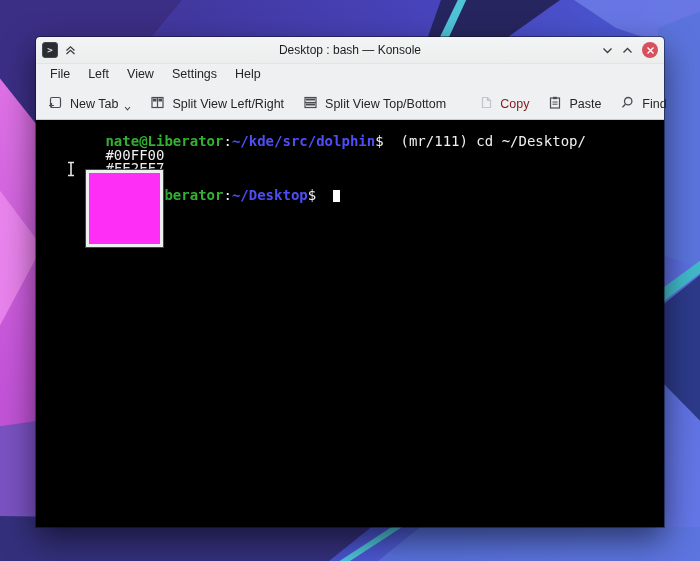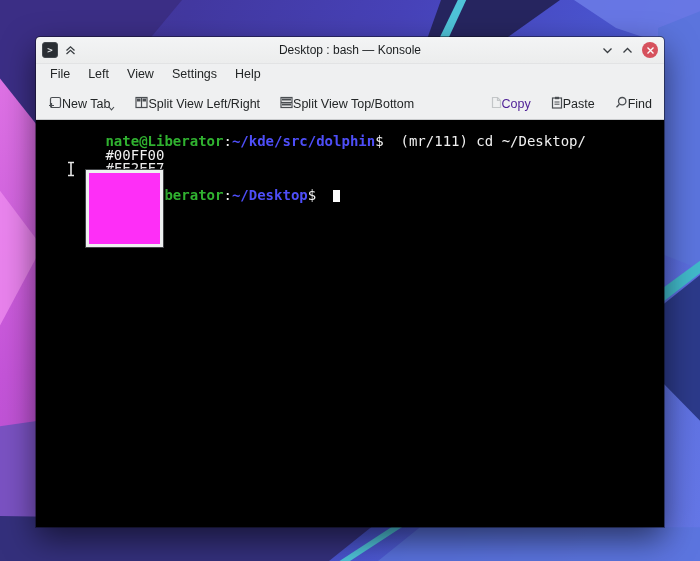--- a/index.html
+++ b/index.html
@@ -43,24 +43,24 @@
   .deco-icon{display:flex;align-items:center;justify-content:center;}
   .close-btn{width:16px;height:16px;border-radius:50%;background:#d6515d;
              display:flex;align-items:center;justify-content:center;}
 
   .menubar{height:24px;flex:0 0 24px;background:#eff0f1;display:flex;align-items:flex-start;
            padding-left:5px;font-size:12.5px;color:#232627;}
   .menu-item{padding:3px 9px;border-radius:3px;}
 
   .toolbar{height:31px;flex:0 0 31px;background:#eff0f1;display:flex;align-items:center;
            padding:0 9px;font-size:12.5px;color:#232627;gap:14px;border-bottom:1px solid #c9cbcd;}
-  .tool-btn{display:flex;align-items:center;gap:0;padding:3px 3px;border-radius:3px;white-space:nowrap;}
+  .tool-btn{display:flex;align-items:center;gap:8px;padding:3px 3px;border-radius:3px;white-space:nowrap;}
   .tool-btn svg{flex:0 0 auto;}
   .toolbar-spacer{flex:1;}
-  .tool-btn.disabled{color:#4c1d95;}
+  .tool-btn.disabled{color:#7f1d1d;}
   .caret{margin-left:-2px;margin-top:7px;}
 
   
   .terminal{flex:1;background:#000;position:relative;overflow:hidden;
             font-family:"DejaVu Sans Mono",monospace;font-size:14px;line-height:13.4px;
             color:#f0f0f0;padding:2px 0 0 2px;}
   .tline{white-space:pre;height:13.4px;}
   .seg-user{color:#30b230;font-weight:bold;}
   .seg-path{color:#4e4ef8;font-weight:bold;}
   .seg-fg{color:#f0f0f0;}

